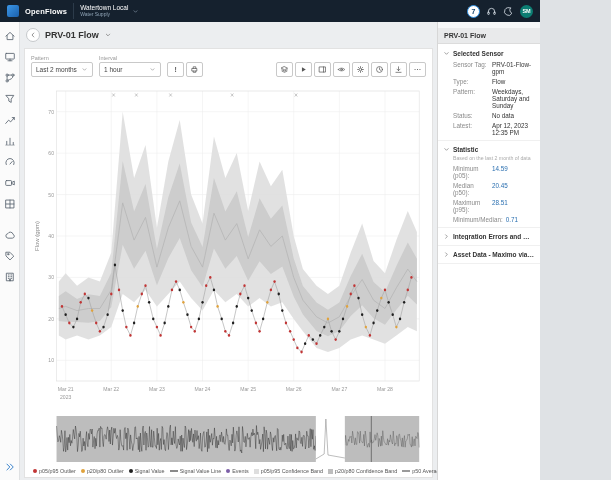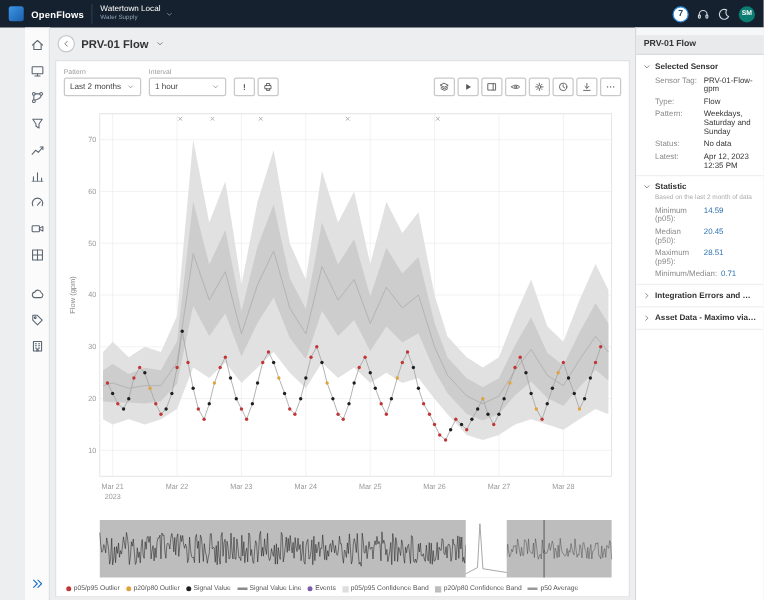--- a/index.html
+++ b/index.html
@@ -1,35 +1,35 @@
 <!DOCTYPE html>
 <html><head>
 <meta charset="utf-8">
 <style>
   * { margin:0; padding:0; box-sizing:border-box; }
   html,body { width:611px; height:480px; overflow:hidden; font-family:"Liberation Sans",sans-serif; background:#dfe2e5; }
-  .app { width:611px; height:480px; display:flex; flex-direction:column; background:#eceef0; }
+  .app { width:540px; height:480px; display:flex; flex-direction:column; background:#eceef0; }
 
   
   .navbar { height:22px; background:#15212e; display:flex; align-items:center; padding:0 7px; gap:6px; color:#fff; flex:0 0 22px; }
   .logo { width:12px; height:12px; border-radius:2px; background:linear-gradient(135deg,#3b97e8,#1b5faa); }
   .brand { font-size:7.5px; font-weight:bold; letter-spacing:.2px; }
   .ws { display:flex; align-items:center; gap:4px; padding:1px 6px; border-left:1px solid #2c3b4a; cursor:pointer; }
   .ws-names { display:flex; flex-direction:column; line-height:1.15; }
   .ws-name { font-size:6.5px; color:#fff; }
   .ws-sub { font-size:5px; color:#8fa3b5; }
   .ws .ic { width:7px; height:7px; color:#9db0c2; }
   .nav-right { margin-left:auto; display:flex; align-items:center; gap:6px; }
   .nav-circle { width:13px; height:13px; border-radius:50%; display:flex; align-items:center; justify-content:center; cursor:pointer; }
   .badge7 { background:#fff; border:1.5px solid #2f8fe0; color:#16456e; font-size:7px; font-weight:bold; }
   .nav-ic { color:#cfd8e0; display:flex; align-items:center; cursor:pointer; }
   .nav-right .ic { width:11px; height:11px; }
   .avatar { background:#0c7d72; color:#fff; font-size:5.5px; font-weight:bold; }
 
-  .body { flex:1; display:flex; min-height:0;padding-left:20px; }
+  .body { flex:1; display:flex; min-height:0; }
 
   
   .sidebar { width:20px; background:#fbfbfb; border-right:1px solid #dfe1e3; display:flex; flex-direction:column; align-items:center; padding-top:3px; }
   .side-btn { width:18px; height:21px; display:flex; align-items:center; justify-content:center; color:#5a6570; cursor:pointer; }
   .side-btn .ic { width:12px; height:12px; stroke-width:1; }
   .side-spacer { height:10px; }
   .side-bottom { margin-top:auto; margin-bottom:3px; color:#1b6fc4; }
 
   
   .main { flex:1; display:flex; flex-direction:column; min-width:0; padding:4px 4px 2px 4px; }

